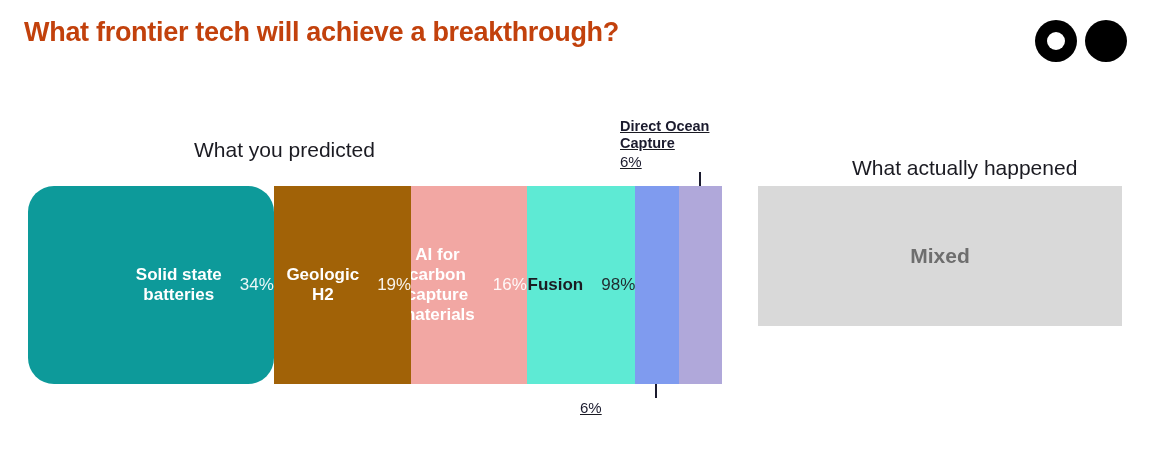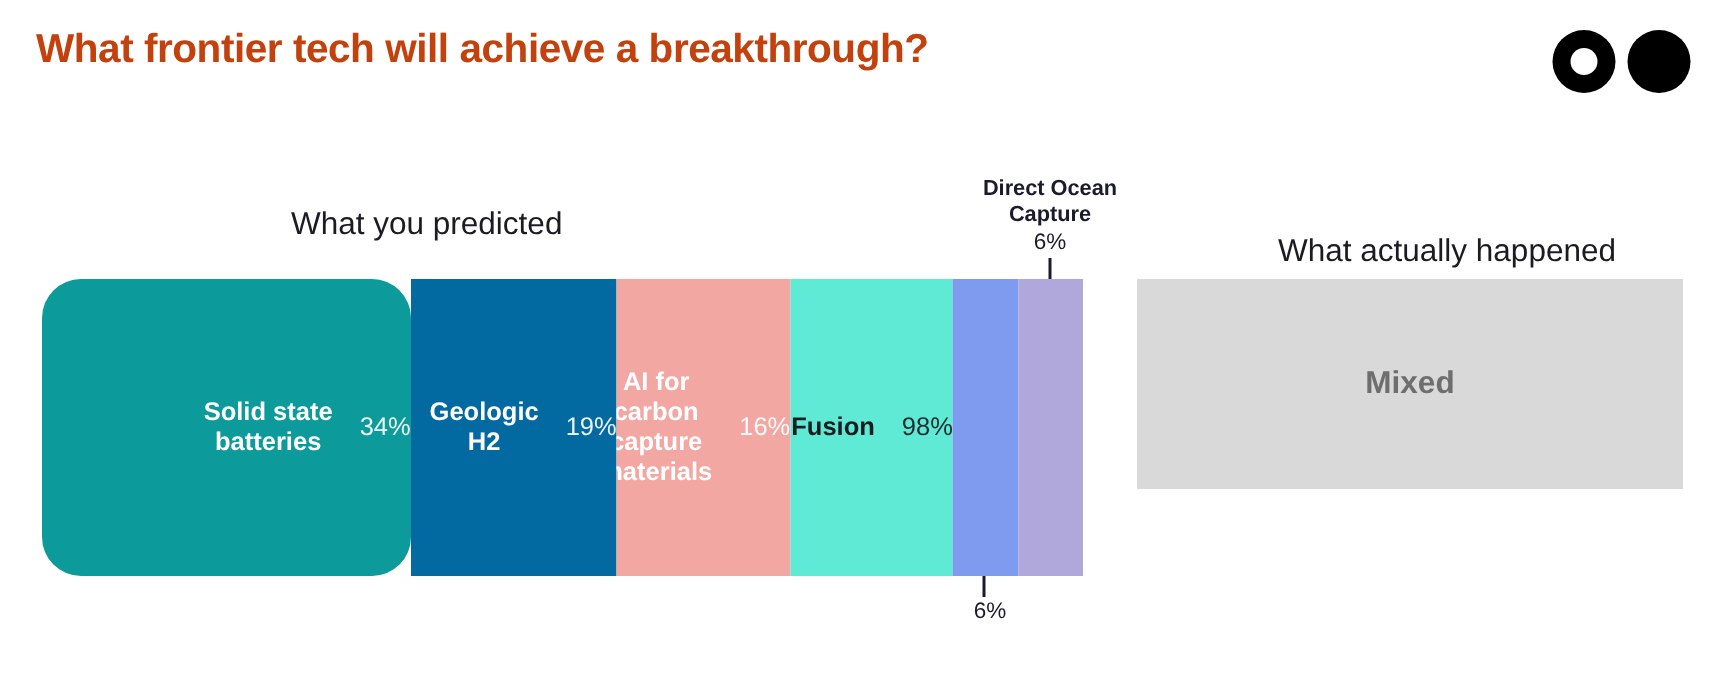--- a/index.html
+++ b/index.html
@@ -105,22 +105,23 @@
     font-size: 17px;
     font-weight: normal;
     line-height: 22px;
     text-align: center;
     opacity: 0.92;
   }
 
   
   .callout {
     position: absolute;
-    text-align: center;
+    text-align: left;
     white-space: nowrap;
+    text-decoration: underline;
   }
   .callout .co-label {
     font-size: 14.5px;
     font-weight: bold;
     line-height: 17px;
     color: #1b1b2e;
   }
   .callout .co-pct {
     font-size: 15px;
     font-weight: normal;
@@ -172,21 +173,21 @@
 <div class="panel-heading" id="heading-predicted">What you predicted</div>
 
 <div class="panel-heading" id="heading-actual">What actually happened</div>
 
 <div class="stacked-bar" id="stacked-bar">
     <div class="segment" style="flex: 34 0 0px; background: rgb(13, 154, 154); color: rgb(255, 255, 255); border-radius: 26px;">
       <div class="seg-label" style="white-space: pre-line;">Solid state
 batteries</div>
       <div class="seg-pct">34%</div>
     </div>
-    <div class="segment" style="flex: 19 0 0px; background: #0369a1; color: rgb(255, 255, 255);">
+    <div class="segment" style="flex: 19 0 0px; background: #a16207; color: rgb(255, 255, 255);">
       <div class="seg-label" style="white-space: pre-line;">Geologic
 H2</div>
       <div class="seg-pct">19%</div>
     </div>
     <div class="segment" style="flex: 16 0 0px; background: rgb(242, 167, 163); color: rgb(255, 255, 255);">
       <div class="seg-label" style="white-space: pre-line;">AI for
 carbon
 capture
 materials</div>
       <div class="seg-pct">16%</div>

